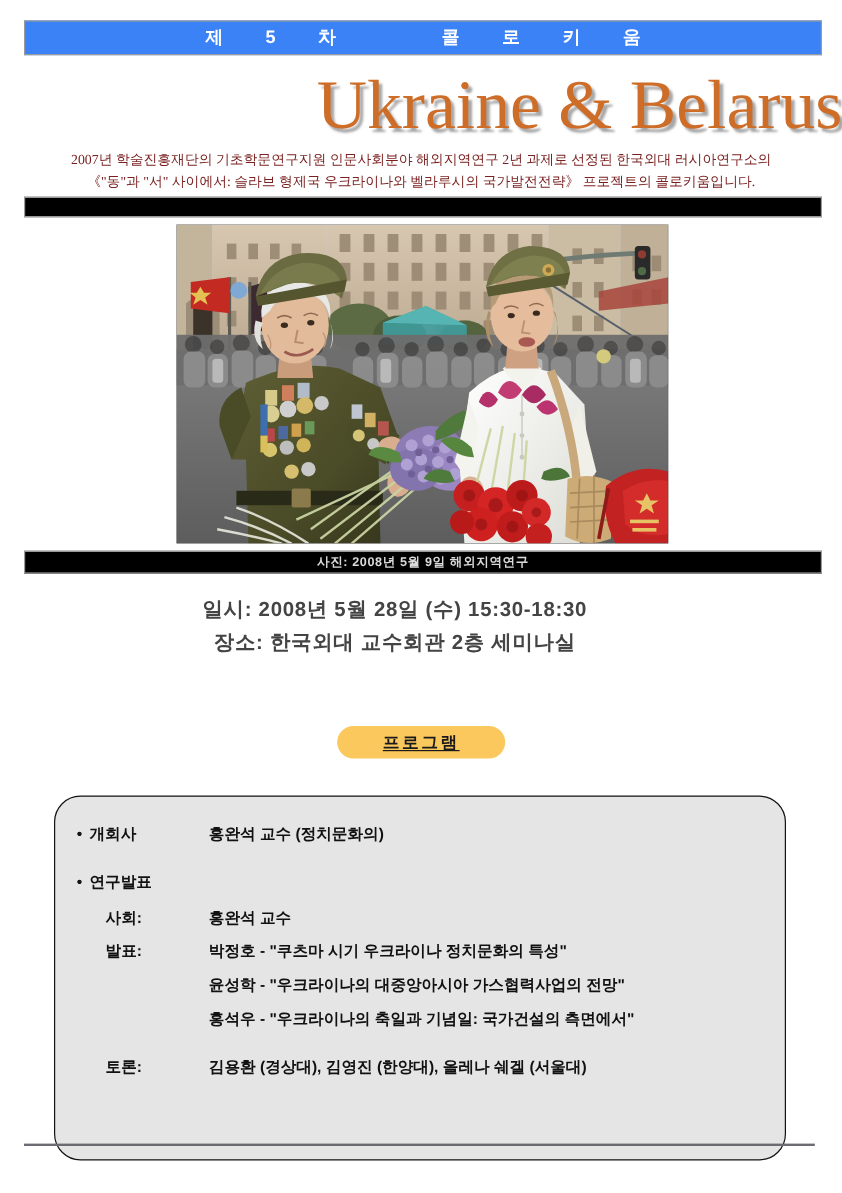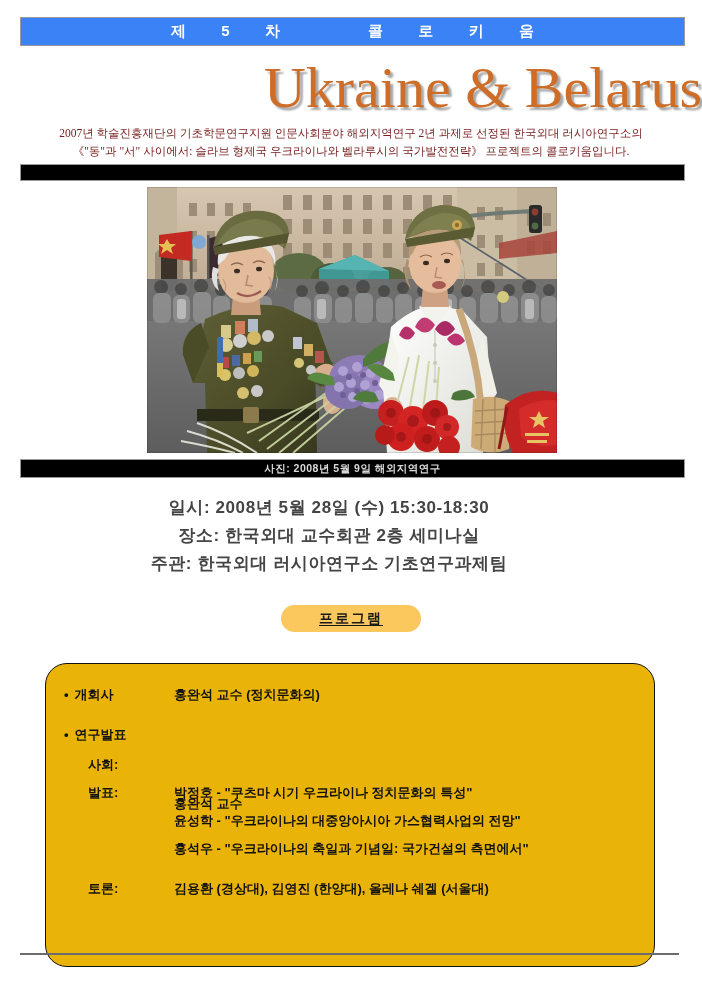--- a/index.html
+++ b/index.html
@@ -153,21 +153,21 @@
     white-space: nowrap;
   }
 
   
   .program-box {
     position: absolute;
     left: 45px;
     top: 663px;
     width: 610px;
     height: 304px;
-    background: #eab308;
+    background: #e5e5e5;
     border: 1.5px solid #111111;
     border-radius: 22px;
     box-sizing: border-box;
   }
   .prog-row {
     position: absolute;
     white-space: nowrap;
     font-size: 13px;
     color: #111111;
   }
@@ -619,21 +619,20 @@
   </svg>
 </div>
 
 <div class="caption-bar">
   <span class="caption-text">사진:  2008년 5월 9일 해외지역연구</span>
 </div>
 
 <div class="event-lines">
   <div class="event-line">일시:  2008년  5월  28일  (수)  15:30-18:30</div>
   <div class="event-line">장소:  한국외대  교수회관  2층  세미나실</div>
-  <div class="event-line">주관:  한국외대  러시아연구소  기초연구과제팀</div>
 </div>
 
 <div class="program-pill">
   <span class="program-pill-text">프로그램</span>
 </div>
 
 <div class="program-box">
 
   <div class="prog-row col-a" style="top:22px;">
     <span class="prog-bullet prog-label">개회사</span>
@@ -642,21 +641,21 @@
     <span class="prog-value">홍완석 교수 (정치문화의)</span>
   </div>
 
   <div class="prog-row col-a" style="top:62px;">
     <span class="prog-bullet prog-label">연구발표</span>
   </div>
 
   <div class="prog-row col-b" style="top:92px;">
     <span class="prog-label">사회:</span>
   </div>
-  <div class="prog-row col-v" style="top:92px;margin-top:39px;">
+  <div class="prog-row col-v" style="top:92px;">
     <span class="prog-value">홍완석 교수</span>
   </div>
 
   <div class="prog-row col-b" style="top:120px;">
     <span class="prog-label">발표:</span>
   </div>
   <div class="prog-row col-v" style="top:120px;">
     <span class="prog-value">박정호 -  "쿠츠마 시기 우크라이나 정치문화의 특성"</span>
   </div>
   <div class="prog-row col-v" style="top:148px;">

